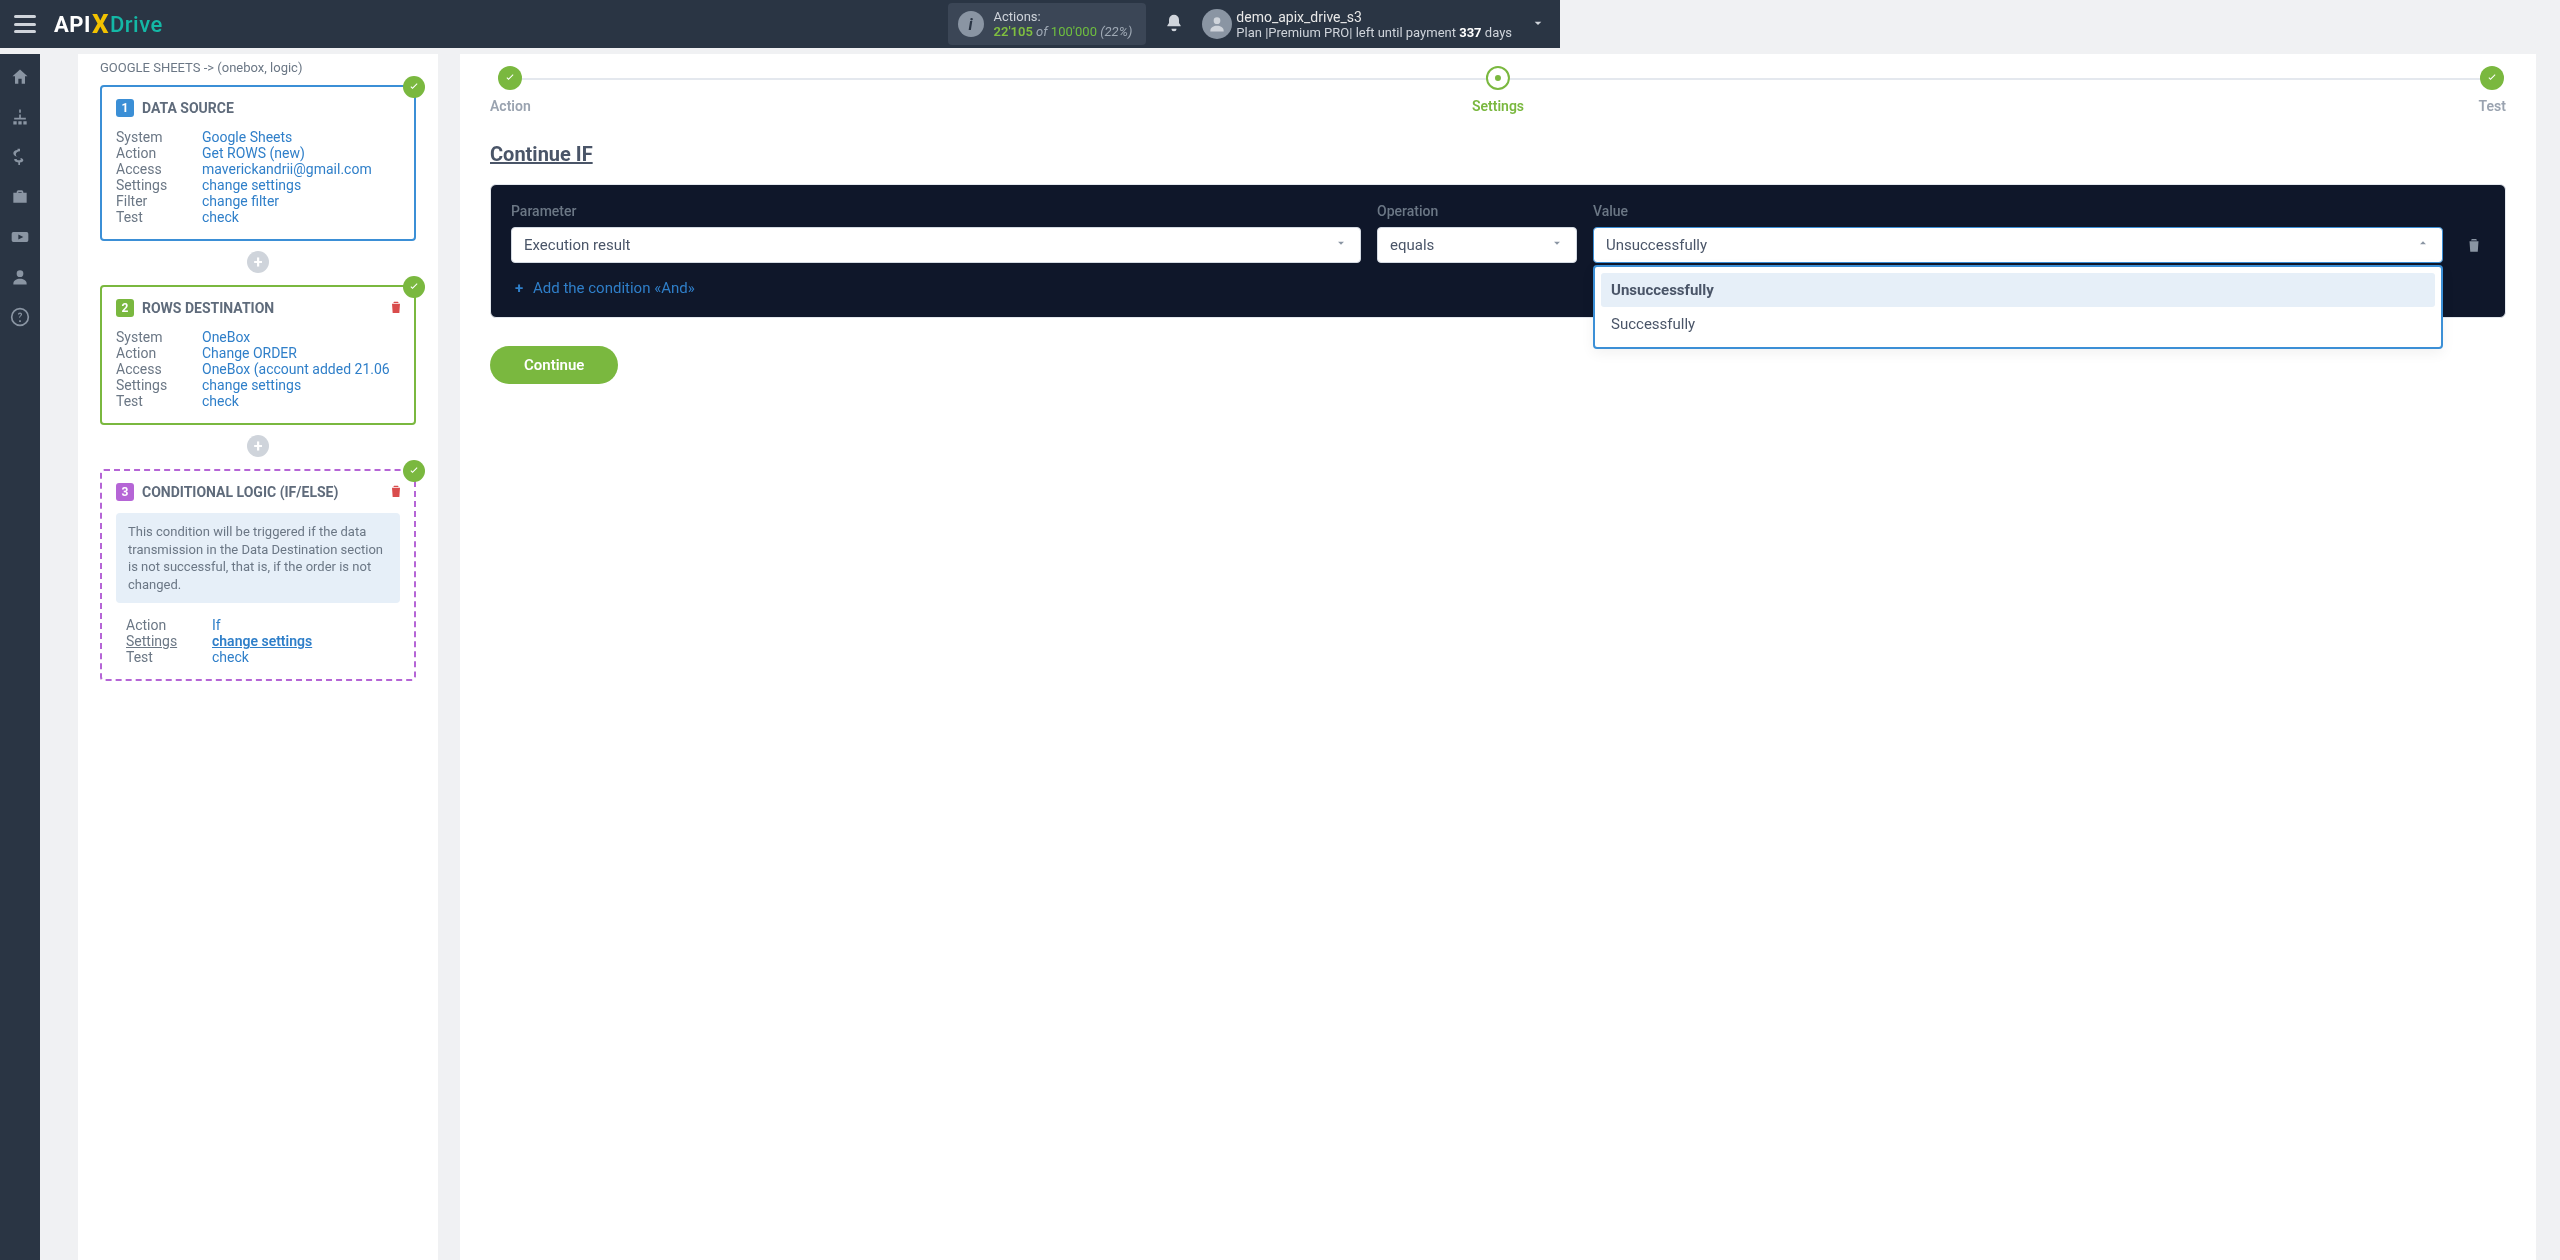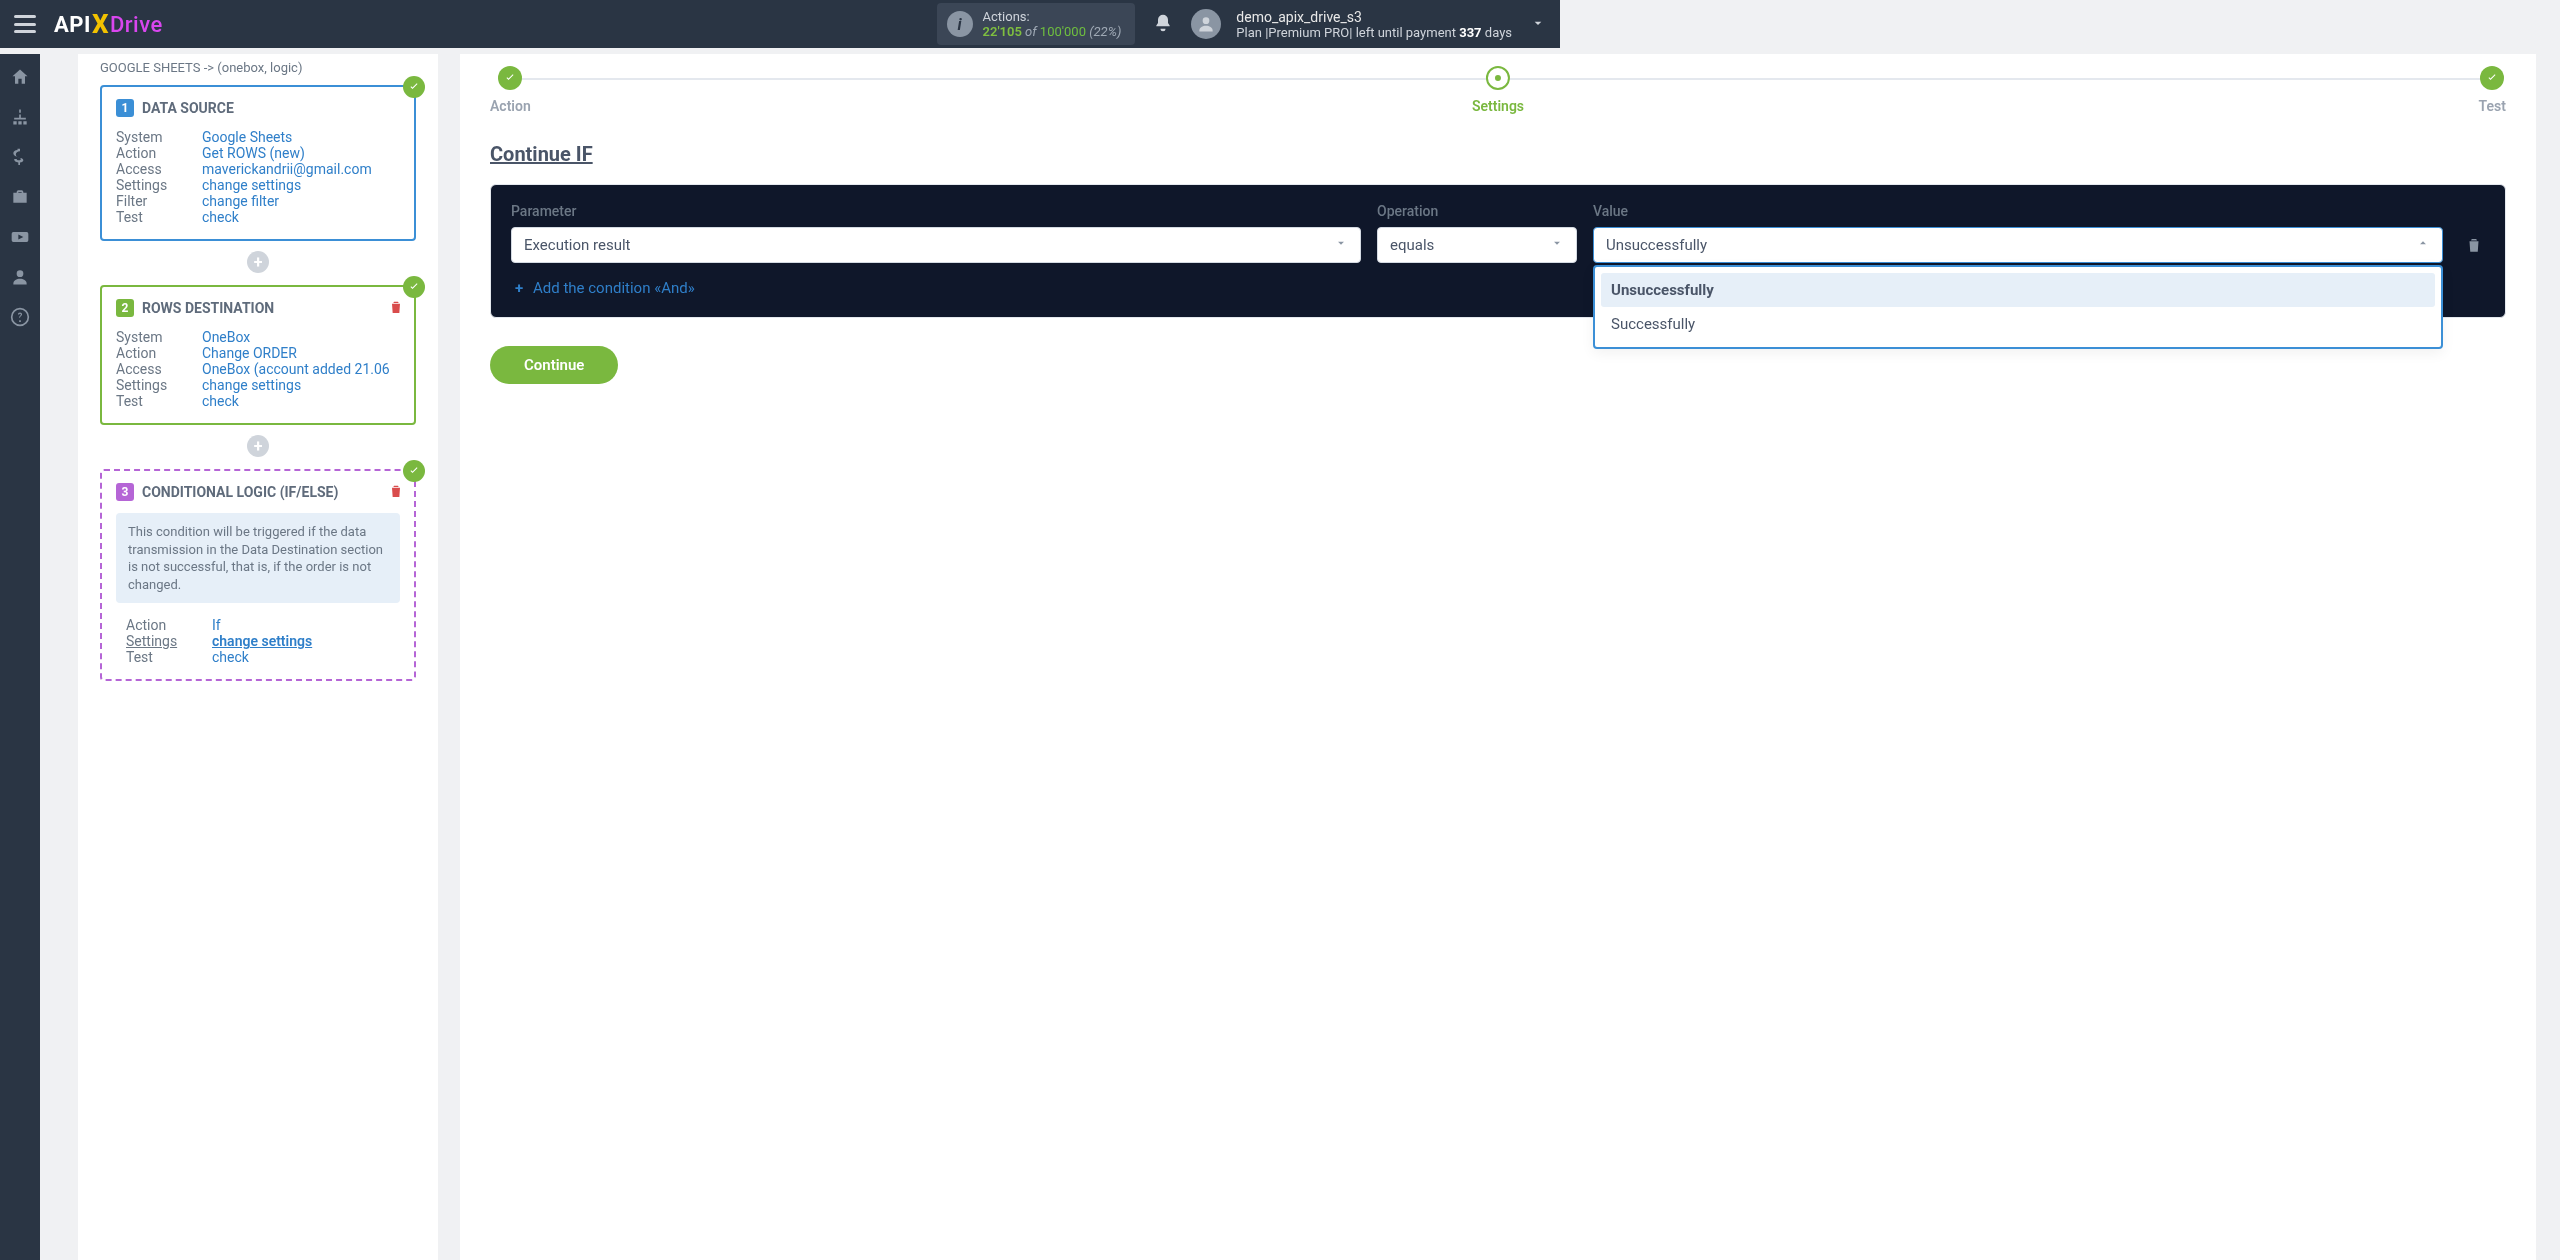--- a/index.html
+++ b/index.html
@@ -5,31 +5,31 @@
 * { margin:0; padding:0; box-sizing:border-box; font-family:-apple-system,BlinkMacSystemFont,"Segoe UI",Roboto,Arial,sans-serif; }
 body { background:#f0f1f3; color:#4a5568; font-size:14px; overflow:hidden; width:1560px; height:768px; }
 
 
 .topbar { height:48px; background:#2a3544; display:flex; align-items:center; padding:0 14px; color:#e8e8e8; position:relative; }
 .hamburger { width:22px; height:18px; display:flex; flex-direction:column; justify-content:space-between; cursor:pointer; margin-right:18px;}
 .hamburger span { height:3px; background:#cfd4db; border-radius:2px;}
 .logo { font-size:22px; font-weight:700; letter-spacing:.5px; display:flex; align-items:center;}
 .logo .api { color:#fff;}
 .logo .x { color:#f2c200; font-weight:800; font-size:26px; margin:0 1px;}
-.logo .drive { color:#d946ef; font-weight:500;}
+.logo .drive { color:#14b8a6; font-weight:500;}
 .top-right { margin-left:auto; display:flex; align-items:center; gap:18px;}
 .actions-box { background:#3b4656; border-radius:4px; padding:6px 14px 6px 10px; display:flex; align-items:center; gap:10px; font-size:13px;}
 .info-circle { width:26px; height:26px; border-radius:50%; background:#8a95a3; display:flex; align-items:center; justify-content:center; color:#2a3544; font-weight:700; font-style:italic; font-size:16px;}
 .actions-text .row1 { color:#cfd4db;}
 .actions-text .cur { color:#7fbf3f; font-weight:600;}
 .actions-text .of { color:#9fa9b5; font-style:italic;}
 .actions-text .max { color:#6fbf3f;}
 .actions-text .pct { color:#9fa9b5; font-style:italic;}
 .bell-icon svg, .avatar-icon svg, .chev-icon svg { fill:#cfd4db;}
-.avatar-block { display:flex; align-items:center; gap:15px;}
+.avatar-block { display:flex; align-items:center; gap:4px;}
 .avatar-icon { width:30px; height:30px; border-radius:50%; background:#8a95a3; display:flex; align-items:center; justify-content:center;}
 .user-text .uname { font-size:14px; color:#e8e8e8;}
 .user-text .plan { font-size:13px; color:#cfd4db;}
 .user-text .plan .days { font-weight:700; color:#fff;}
 
 
 .rail { position:absolute; top:54px; left:0; width:40px; background:#2a3544; height:calc(100% - 54px); display:flex; flex-direction:column; align-items:center; padding-top:12px; gap:18px;}
 .rail .ic { width:22px; height:22px; display:flex; align-items:center; justify-content:center; cursor:pointer;}
 .rail .ic svg { fill:#8a95a3;}
 

